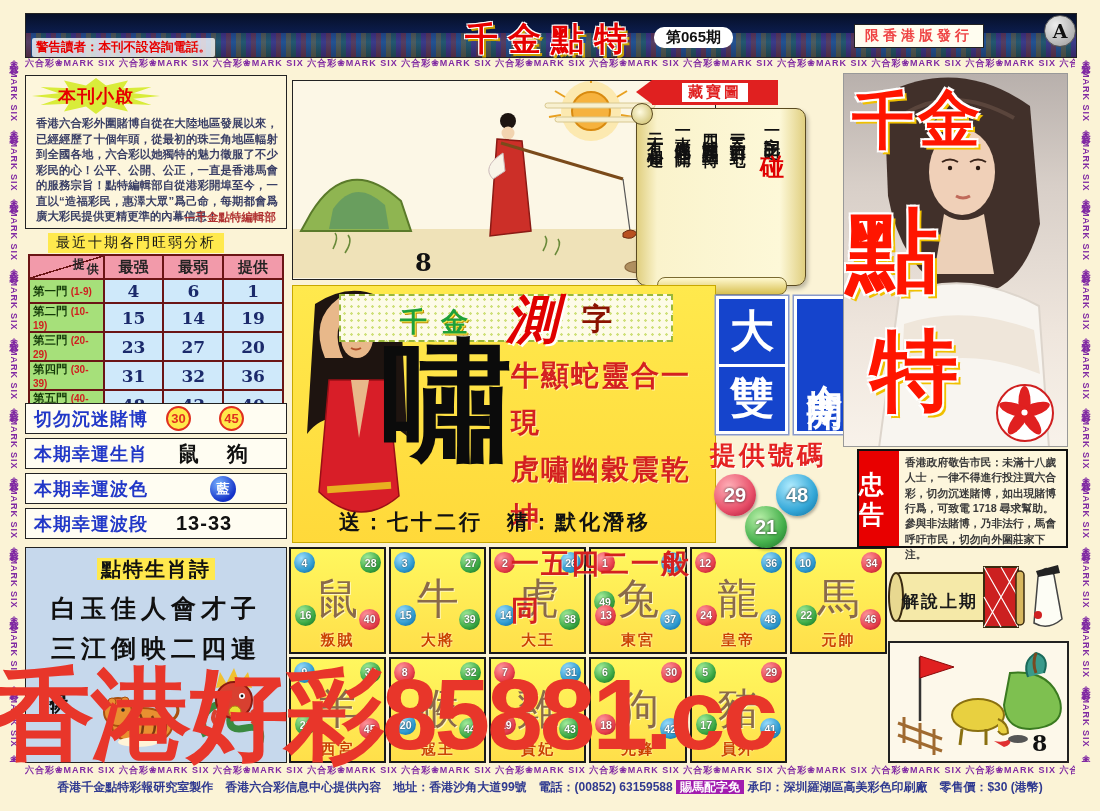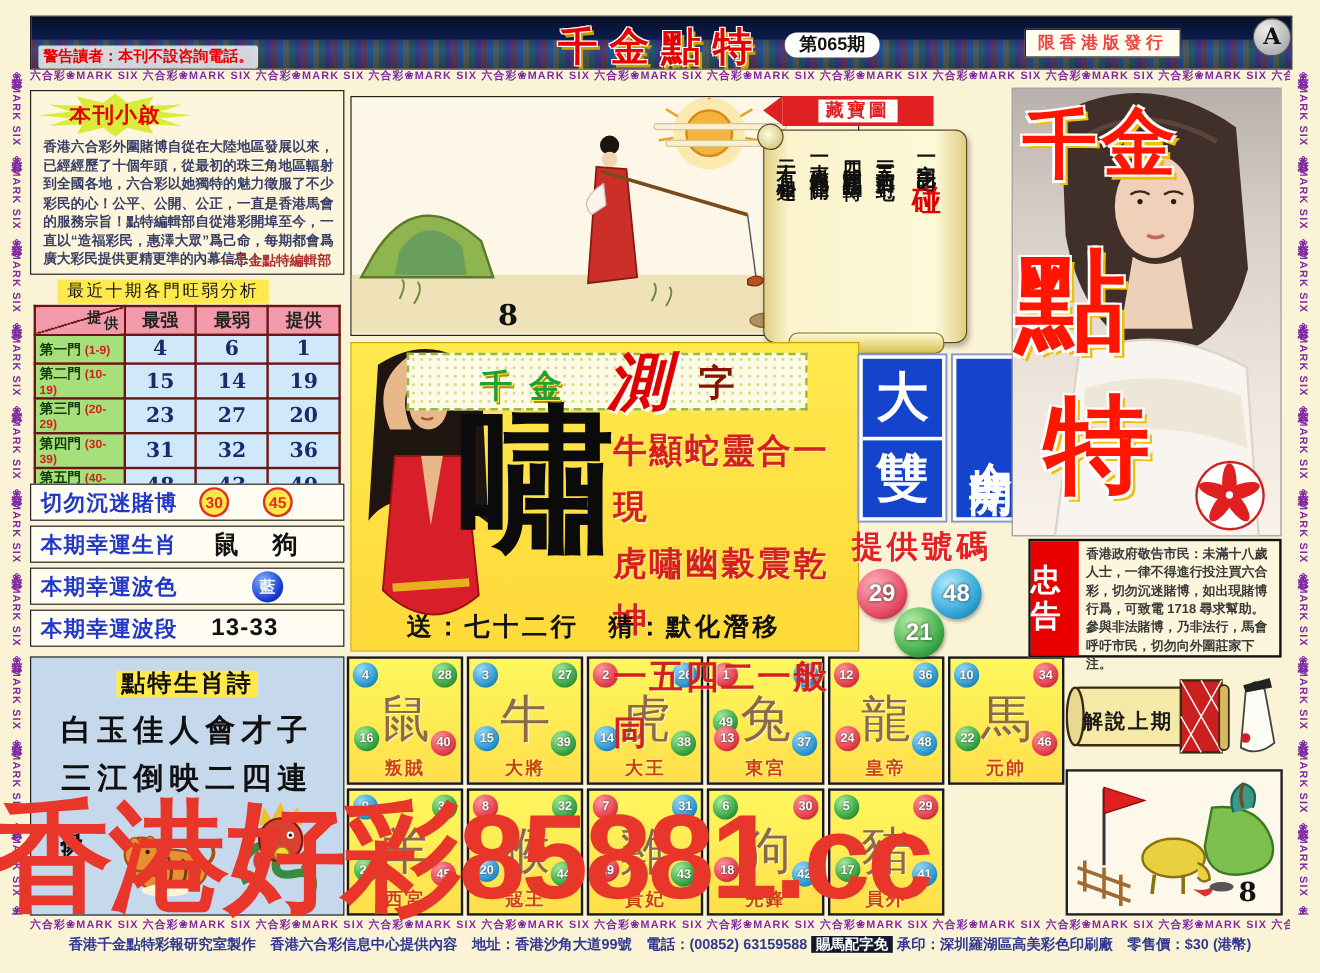--- a/index.html
+++ b/index.html
@@ -179,21 +179,21 @@
           background:#fff;border:2.5px solid #d02020;box-sizing:border-box;}
 
   
   .review-banner{position:absolute;left:888px;top:553px;width:181px;height:86px;}
   .review-paint{position:absolute;left:888px;top:641px;width:181px;height:122px;border:2px solid #222;
                 background:#fdf8ea;box-sizing:border-box;}
 
   
   .footer{position:absolute;left:25px;top:779px;width:1050px;text-align:center;font-size:12px;
           font-weight:700;color:#303a90;}
-  .footer .hl{background:#0f172a;color:#fff;padding:0 4px;}
+  .footer .hl{background:#a21caf;color:#fff;padding:0 4px;}
 
   
   .watermark{position:absolute;left:-6px;top:664px;font-size:100px;font-weight:900;color:#e8362a;
              letter-spacing:-3px;white-space:nowrap;z-index:60;line-height:1;pointer-events:none;}
 </style>
 </head>
 <body>
 
 <div id="stage">
 

